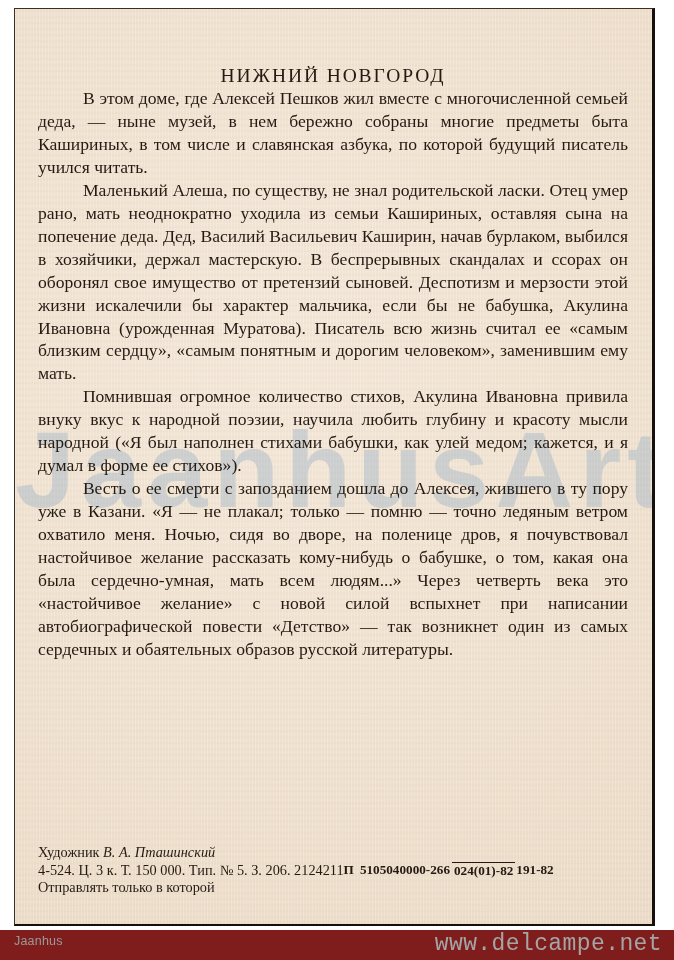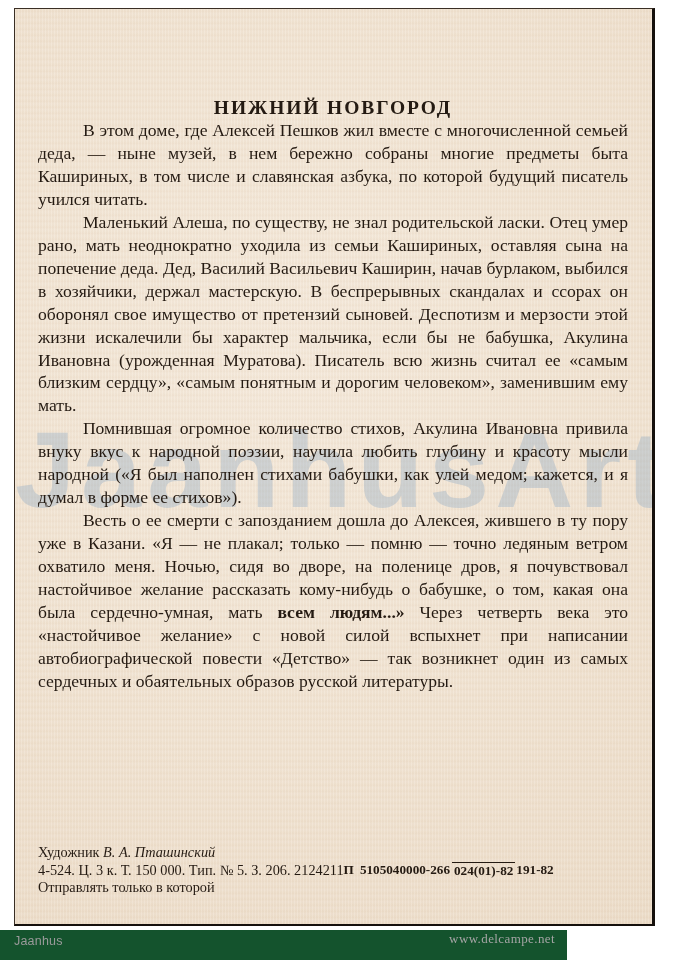--- a/index.html
+++ b/index.html
@@ -76,42 +76,42 @@
     left: 0;
     top: 0;
     right: 0;
     bottom: 0;
     padding: 0 24px 0 23px;
     box-sizing: border-box;
   }
 
   #page-title {
     margin: 0;
-    padding-top: 88px;
+    padding-top: 56px;
     text-align: center;
     font-size: 19.5px;
-    font-weight: 700;
+    font-weight: 400;
     letter-spacing: 1.9px;
     color: #241a12;
     font-family: "Liberation Serif", serif;
   }
 
   #article {
     font-size: 17.6px;
     line-height: 22.95px;
     color: #241a12;
     text-align: justify;
     text-justify: inter-word;
   }
   #article p {
     margin: 0;
     text-indent: 2.55em;
     hyphens: none;
   }
-  #article p b { font-weight: 700; }
+  #article p b { font-weight: 400; }
 
   
   #colophon {
     position: absolute;
     left: 23px;
     right: 24px;
     top: 835px;
     color: #241a12;
   }
   .colophon-row {
@@ -152,39 +152,39 @@
     padding: 1px 2px 0;
     border-top: 1.4px solid #241a12;
   }
   #code-suffix { align-self: flex-end; padding-bottom: 1px; margin-left: 1px; }
 
   
   #bottom-strip {
     position: absolute;
     left: 0;
     top: 930px;
-    width: 567px;
+    width: 674px;
     height: 30px;
-    background: #14532d;
+    background: #7f1d1d;
   }
   #source-credit {
     position: absolute;
     left: 14px;
     top: 4px;
     font-family: "Liberation Sans", sans-serif;
     font-size: 12.5px;
     color: #9a9a9a;
     letter-spacing: .2px;
   }
   #site-url {
     position: absolute;
     right: 12px;
     top: 1px;
-    font-family: Liberation Serif, serif;
-    font-size: 13px;
+    font-family: Liberation Mono, monospace;
+    font-size: 23px;
     color: #a5a5a5;
     letter-spacing: .4px;
   }
 </style>
 </head>
 <body>
 
 <div id="postcard">
   <div id="paper-texture"></div>
 

